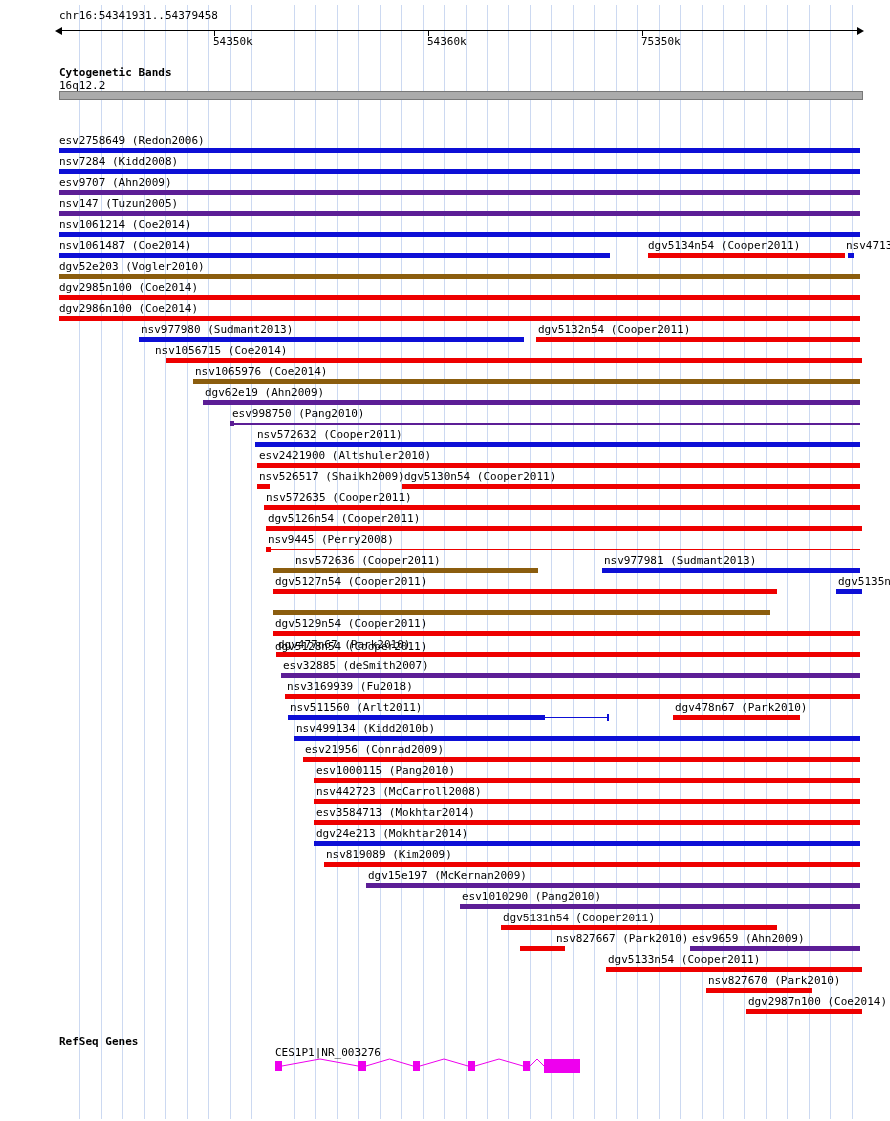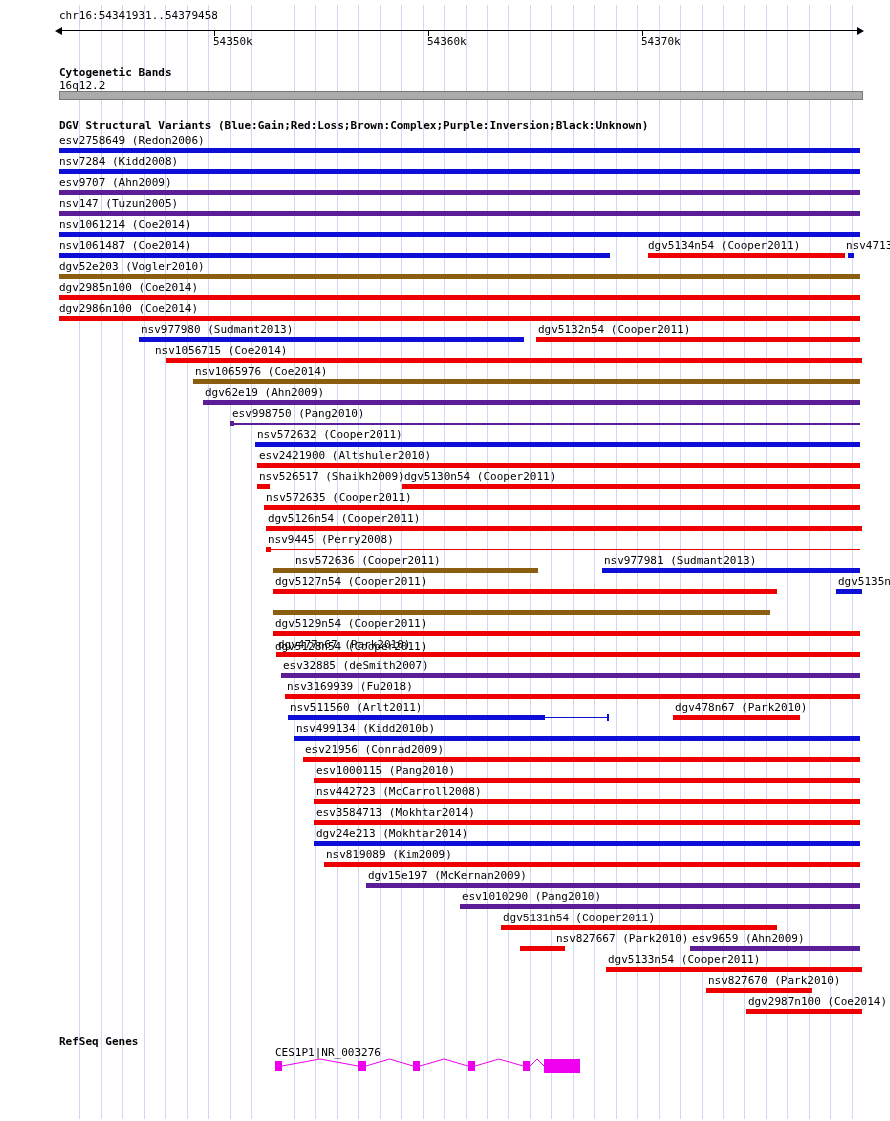--- a/index.html
+++ b/index.html
@@ -28,28 +28,27 @@
   <div class="txt" style="left:59px;top:10px;">chr16:54341931..54379458</div>
   <div class="arrow-l"></div>
   <div class="ruler-line"></div>
   <div class="arrow-r"></div>
   <div id="ruler-ticks">
       <div class="tick" style="left: 214px;"></div>
       <div class="txt" style="left: 213px; top: 36px;">54350k</div>
       <div class="tick" style="left: 428px;"></div>
       <div class="txt" style="left: 427px; top: 36px;">54360k</div>
       <div class="tick" style="left: 642px;"></div>
-      <div class="txt" style="left: 641px; top: 36px;">54370k</div>
+      <div class="txt" style="left: 641px; top: 36px;">75350k</div>
     </div>
 
   <div class="txt bold" style="left:59px;top:67px;">Cytogenetic Bands</div>
   <div class="txt" style="left:59px;top:80px;">16q12.2</div>
   <div class="band-bar"></div>
 
-  <div class="txt bold" style="left:59px;top:120px;">DGV Structural Variants (Blue:Gain;Red:Loss;Brown:Complex;Purple:Inversion;Black:Unknown)</div>
   <div id="tracks">
       <div class="vlabel" style="left: 59px; top: 135px;">esv2758649 (Redon2006)</div>
       <div class="vbar" style="left: 59px; width: 801px; top: 148px; height: 5px; background: rgb(13, 15, 214);"></div>
       <div class="vlabel" style="left: 59px; top: 156px;">nsv7284 (Kidd2008)</div>
       <div class="vbar" style="left: 59px; width: 801px; top: 169px; height: 5px; background: rgb(13, 15, 214);"></div>
       <div class="vlabel" style="left: 59px; top: 177px;">esv9707 (Ahn2009)</div>
       <div class="vbar" style="left: 59px; width: 801px; top: 190px; height: 5px; background: rgb(92, 30, 150);"></div>
       <div class="vlabel" style="left: 59px; top: 198px;">nsv147 (Tuzun2005)</div>
       <div class="vbar" style="left: 59px; width: 801px; top: 211px; height: 5px; background: rgb(92, 30, 150);"></div>
       <div class="vlabel" style="left: 59px; top: 219px;">nsv1061214 (Coe2014)</div>

